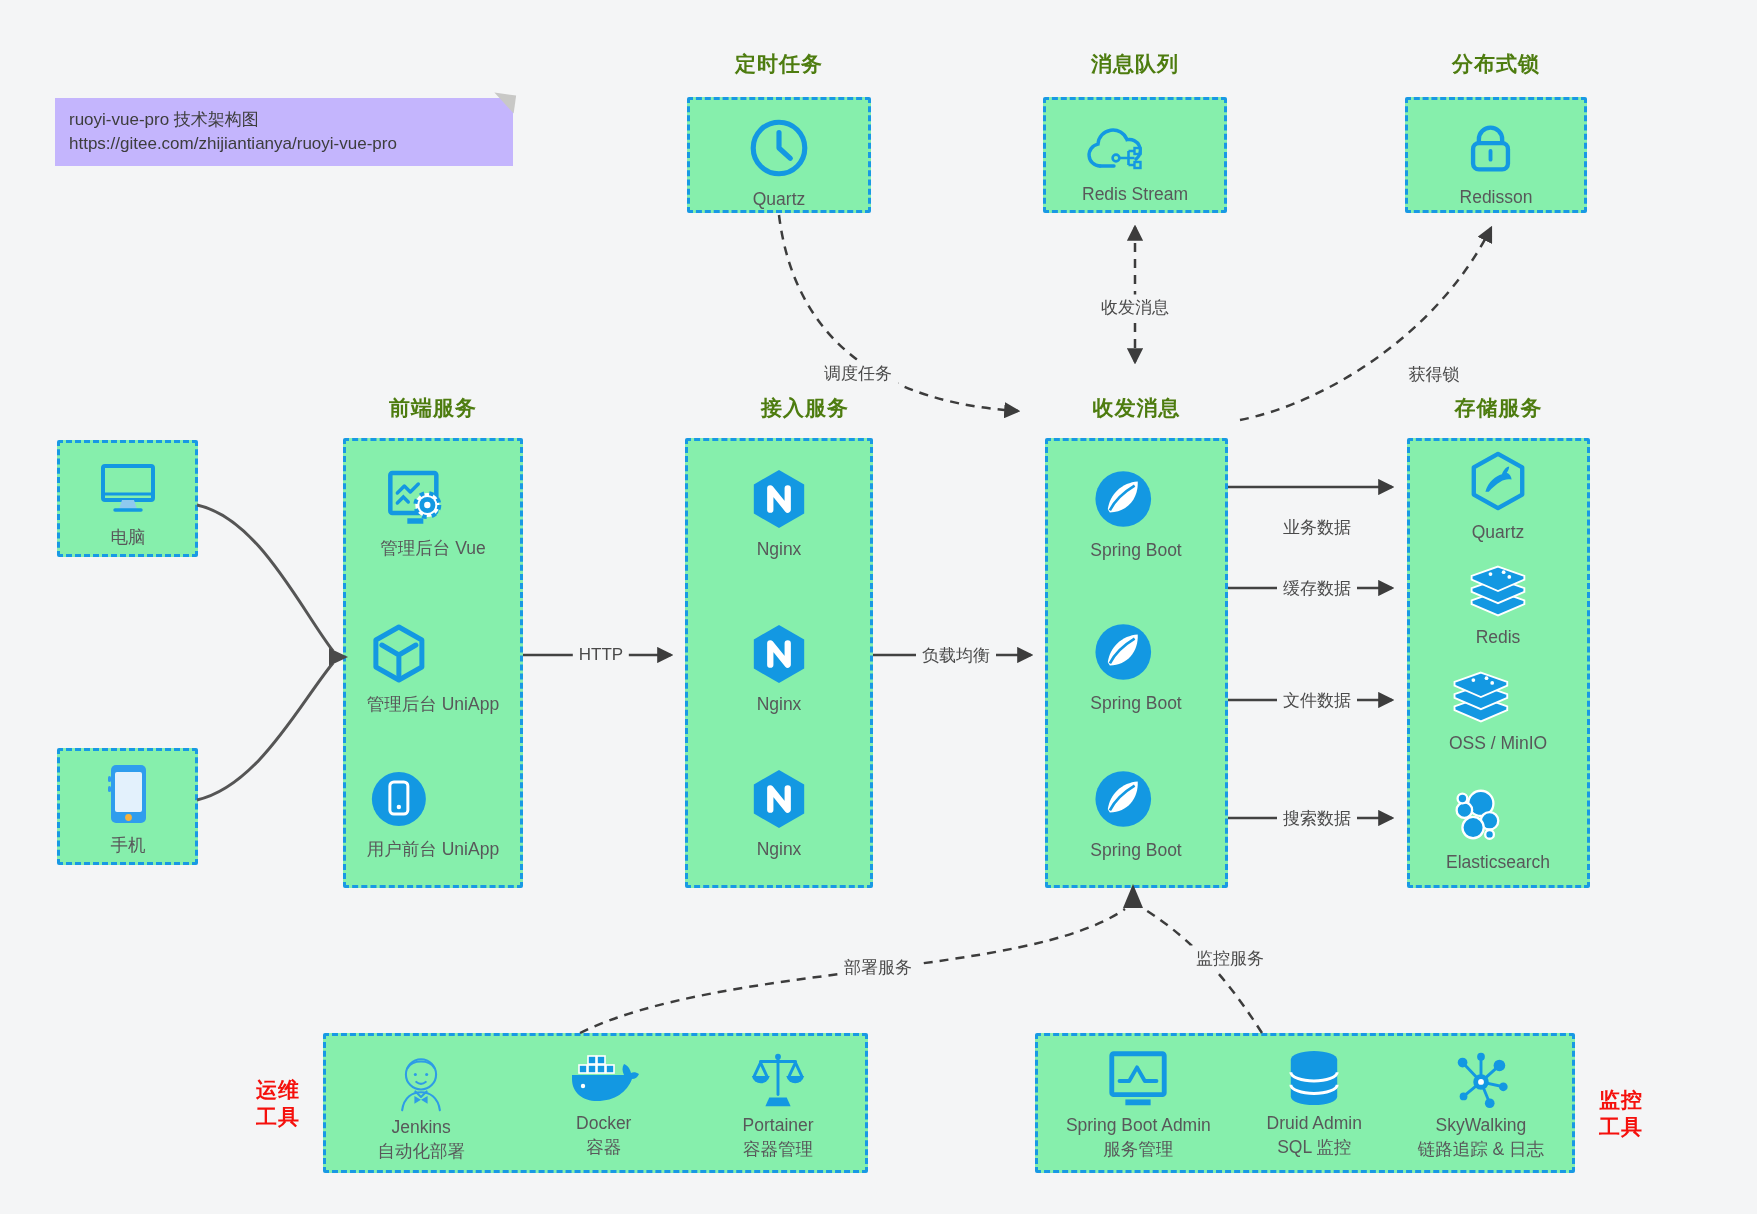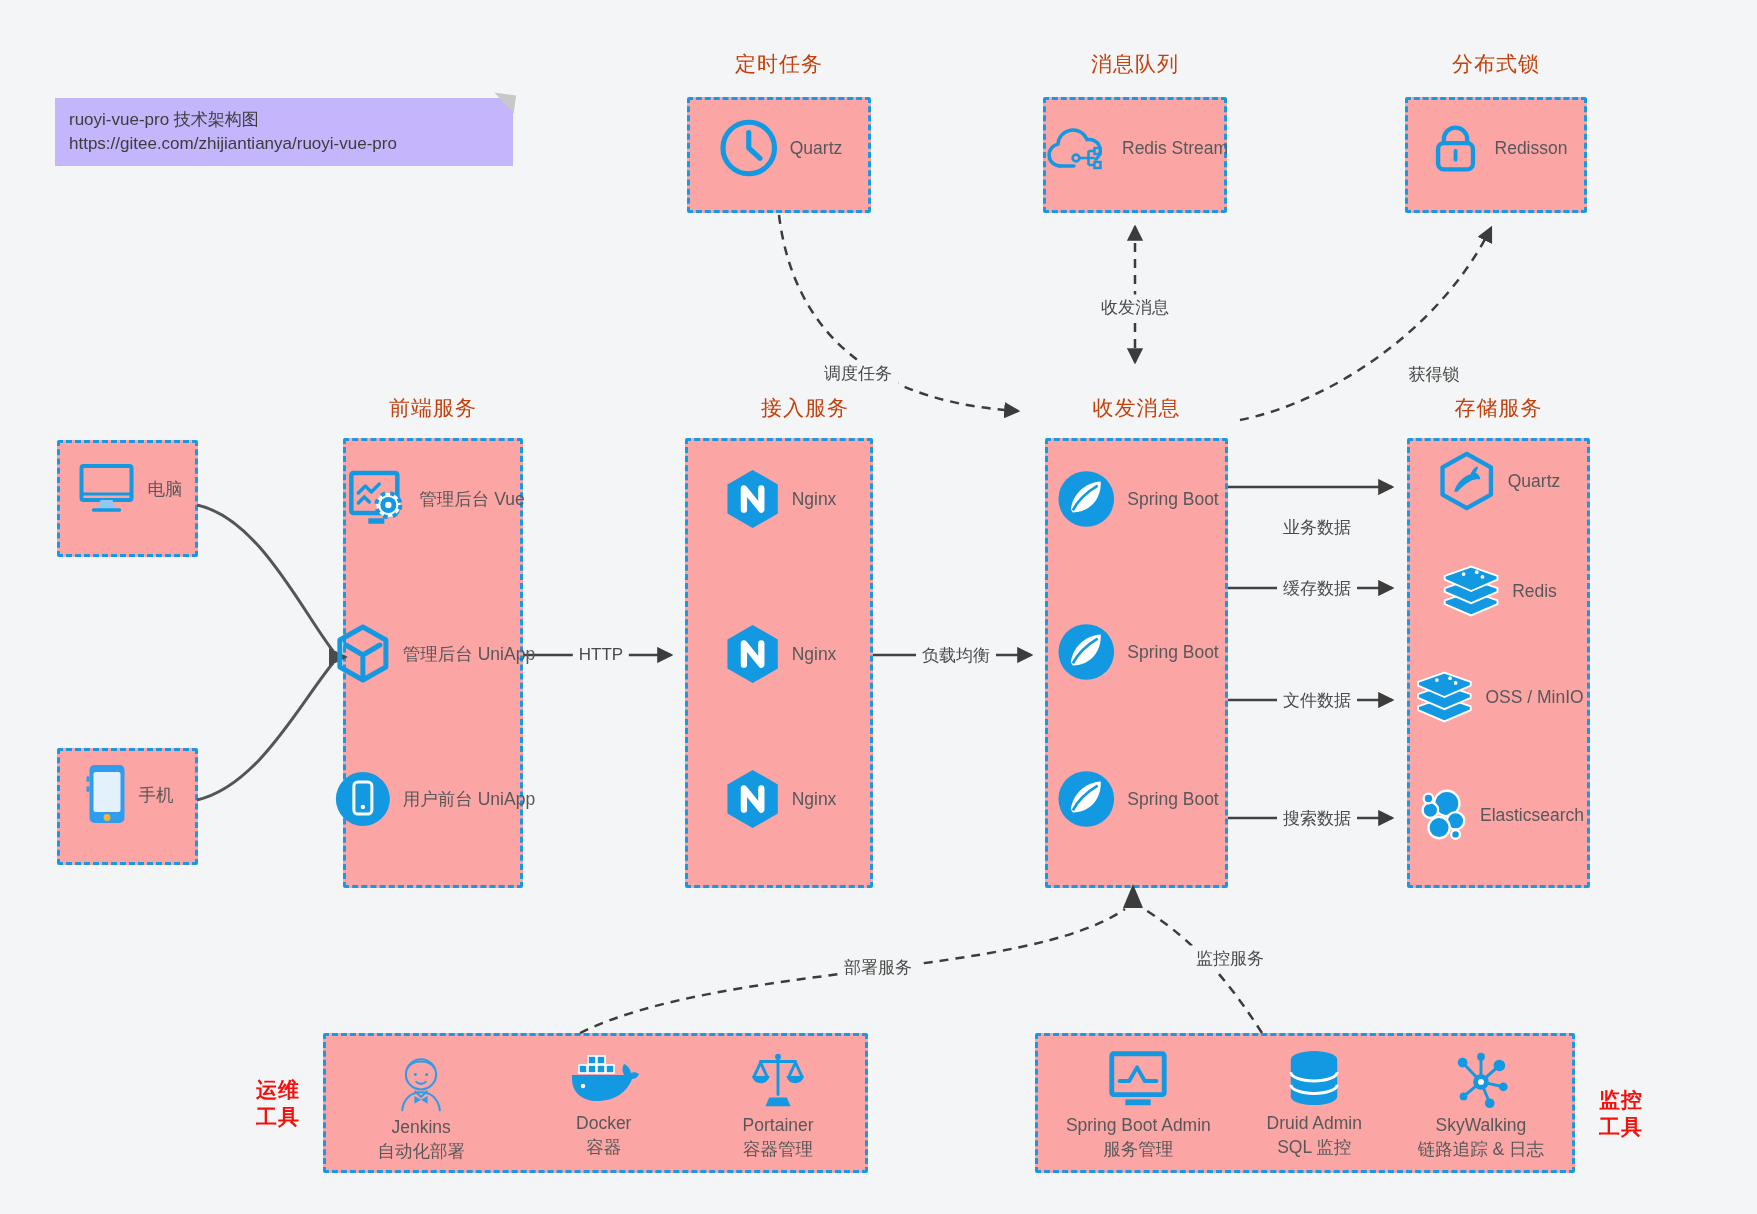--- a/index.html
+++ b/index.html
@@ -1,20 +1,20 @@
 <!DOCTYPE html>
 <html><head>
 <meta charset="utf-8">
 <style>
   html,body{margin:0;padding:0;background:#f4f5f6;font-family:"Liberation Sans","DejaVu Sans",sans-serif;}
   #canvas{position:relative;width:1757px;height:1214px;background:#f4f5f6;overflow:hidden;}
-  .dash-box{position:absolute;background:#fca5a5;border:3px dashed #1899e4;border-radius:2px;box-sizing:border-box;z-index:1;}
-  .col-title{position:absolute;color:#c2410c;font-weight:normal;font-size:21px;text-align:center;z-index:2;letter-spacing:1px;}
+  .dash-box{position:absolute;background:#86efac;border:3px dashed #1899e4;border-radius:2px;box-sizing:border-box;z-index:1;}
+  .col-title{position:absolute;color:#4d7c0f;font-weight:bold;font-size:21px;text-align:center;z-index:2;letter-spacing:1px;}
   .side-title{position:absolute;color:#f5100c;font-weight:bold;font-size:21px;text-align:center;line-height:27px;z-index:2;letter-spacing:1px;}
-  .node{position:absolute;display:flex;flex-direction:row;align-items:center;gap:8px;transform:translateX(-50%);z-index:4;}
+  .node{position:absolute;display:flex;flex-direction:column;gap:8px;transform:translateX(-50%);z-index:4;}
   .item-label{color:#58585a;font-size:17.5px;text-align:center;white-space:nowrap;line-height:21px;}
   .conn-label{position:absolute;transform:translate(-50%,-50%);background:#f4f5f6;color:#4a4a4a;font-size:17px;padding:1px 6px;white-space:nowrap;z-index:6;}
   #connectors{position:absolute;left:0;top:0;z-index:3;pointer-events:none;}
   .note{position:absolute;left:55px;top:98px;width:458px;height:68px;background:#c4b5fd;z-index:2;
         color:#3d3d3d;font-size:17px;line-height:24px;padding:10px 0 0 14px;box-sizing:border-box;}
   .note-fold{position:absolute;top:-4px;right:-2px;width:0;height:0;
         border-left:22px solid transparent;border-top:18px solid #c8c8c6;transform:rotate(8deg);}
   .bottom-box{display:flex;justify-content:space-around;align-items:flex-start;padding-top:12px;}
   .bnode{display:flex;flex-direction:column;align-items:center;gap:2px;}
   .bnode .item-label{line-height:22px;}

